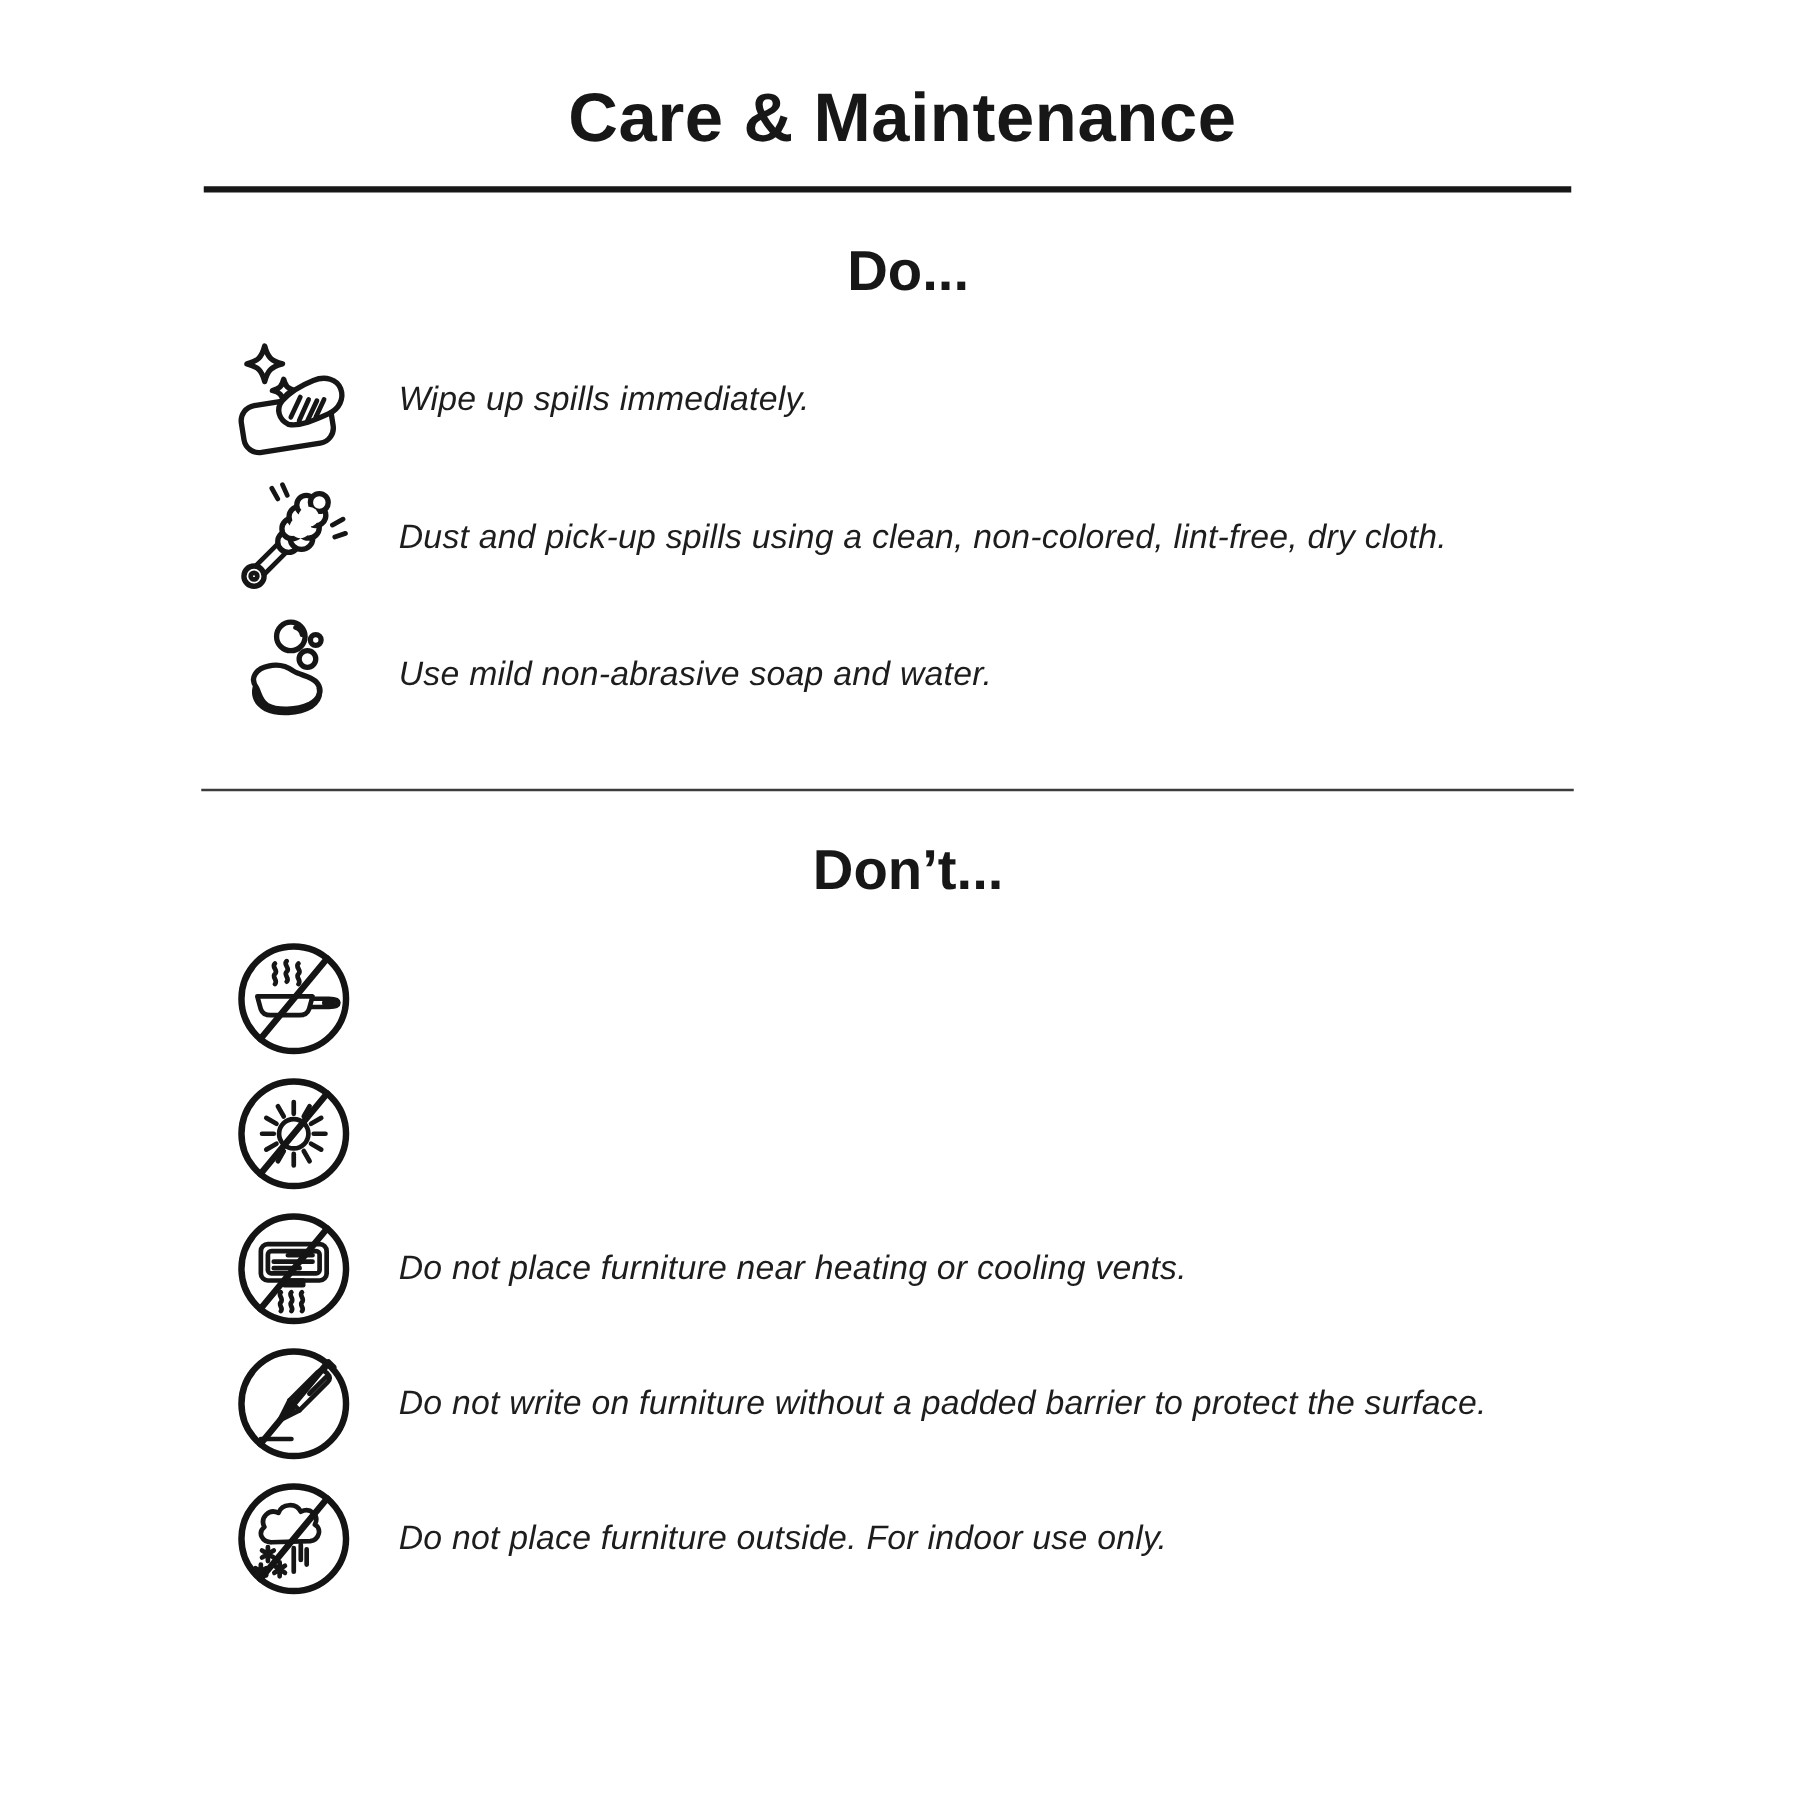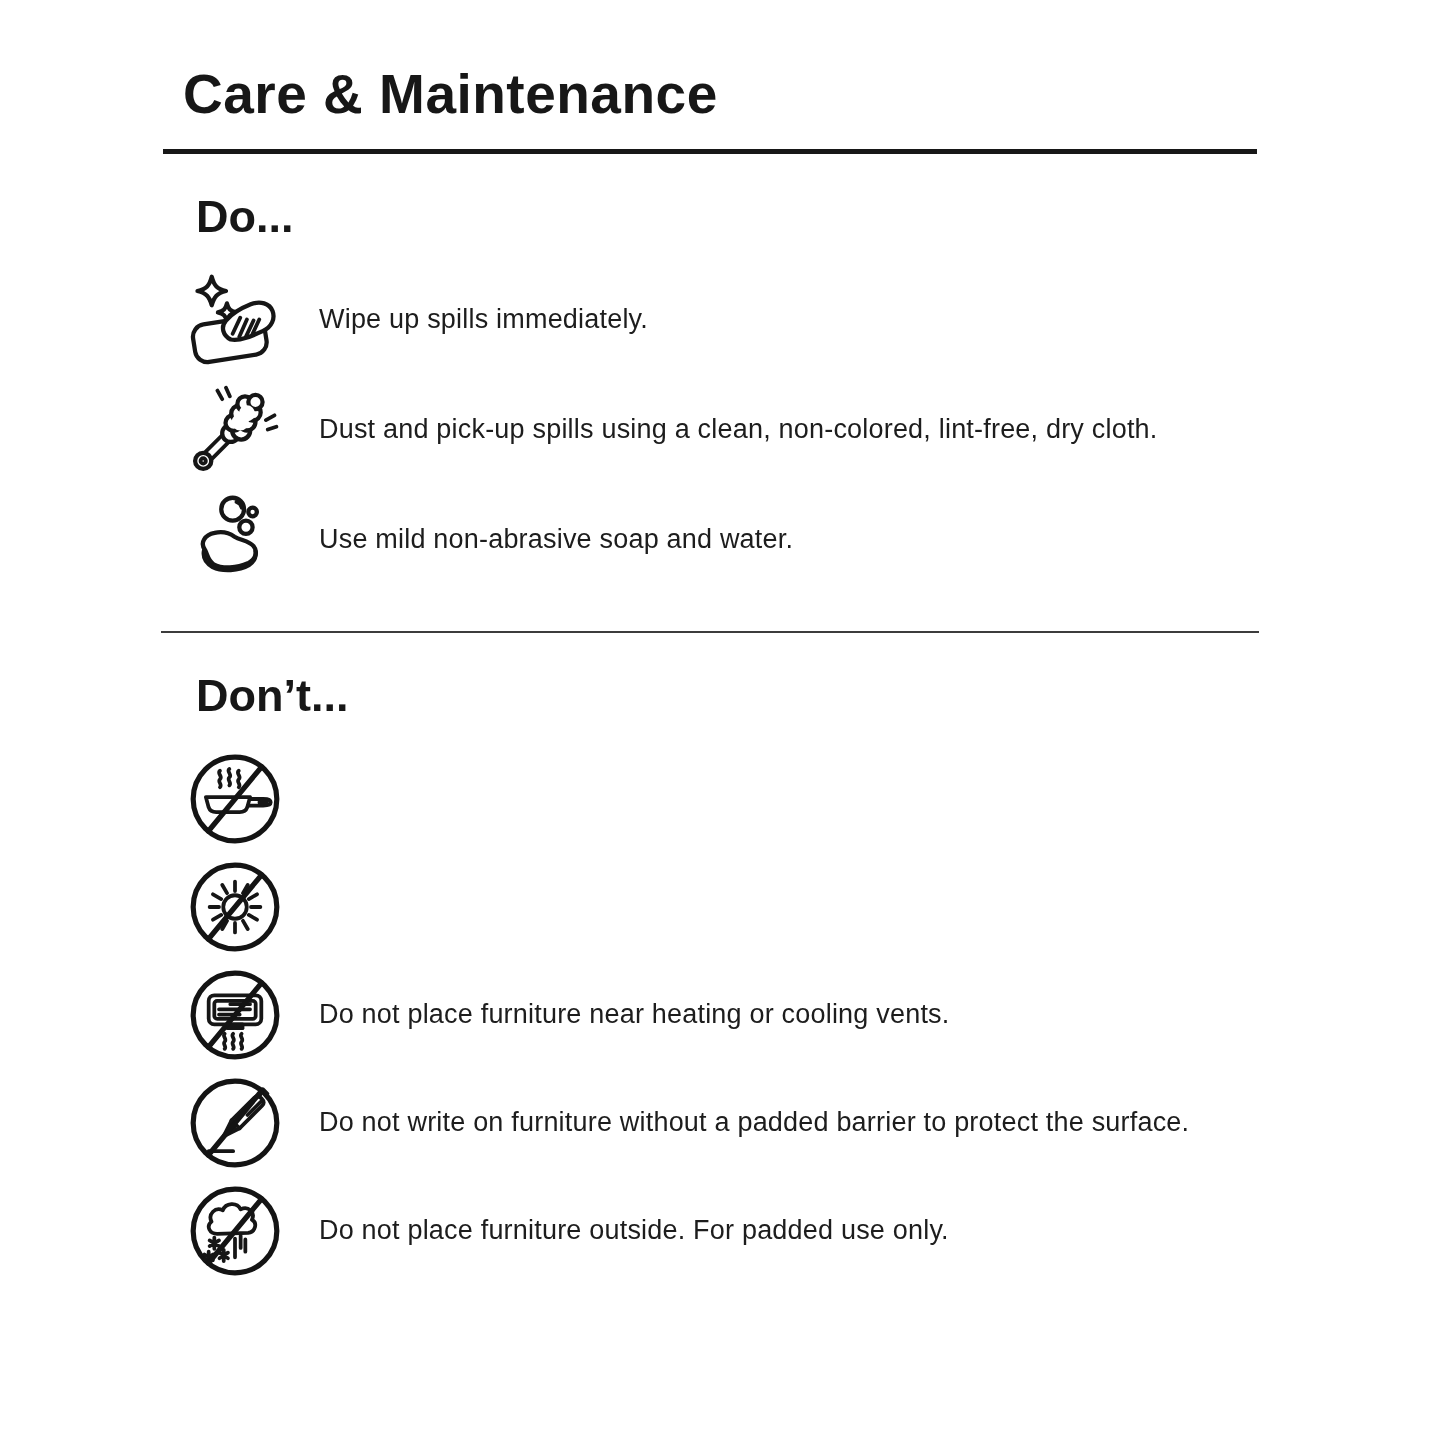--- a/index.html
+++ b/index.html
@@ -4,21 +4,21 @@
 <style>
   html, body { margin:0; padding:0; }
   body {
     width:1445px; height:1445px;
     background:#ffffff;
     font-family:"Liberation Sans","DejaVu Sans",sans-serif;
     color:#1a1a1a;
     overflow:hidden;
   }
   .sheet { position:relative; width:1445px; height:1445px; background:#fff; }
-  .content { position:absolute; left:183px; top:0; width:1078px; }
+  .content { position:absolute; left:183px; top:0; width:1078px;text-align:center; }
 
   .page-title {
     margin:0; padding-top:64px;
     font-size:55px; font-weight:bold; line-height:1.1;
     letter-spacing:0.5px; color:#171717;
   }
   .rule-thick {
     height:5px; background:#171717;
     margin-left:-20px; width:1094px; margin-top:24px;
   }
@@ -33,21 +33,21 @@
   .rows { margin-top:24px; }
   .row { display:flex; align-items:center; }
   .row.do-row { height:110px; }
   .row.dont-row { height:108px; }
   .icon-cell {
     width:104px; flex:none;
     display:flex; justify-content:center; align-items:center;
   }
   .row-text {
     margin-left:32px;
-    font-size:27px; line-height:1.25; letter-spacing:0.2px; color:#1d1d1d;
+    font-size:27px; line-height:1.25; letter-spacing:0.2px; color:#1d1d1d;font-style:italic;
   }
   svg .stroked { fill:none; stroke:#161616; stroke-width:4.5; stroke-linecap:round; stroke-linejoin:round; }
   svg .thin    { fill:none; stroke:#161616; stroke-width:4;   stroke-linecap:round; stroke-linejoin:round; }
   svg .whitefill { fill:#ffffff; stroke:#161616; stroke-width:4.5; stroke-linecap:round; stroke-linejoin:round; }
   svg .cover   { fill:#ffffff; stroke:none; }
   svg .ban     { fill:none; stroke:#141414; stroke-width:5.5; stroke-linecap:round; }
 </style>
 </head>
 <body>
 
@@ -187,18 +187,18 @@
           <svg width="94" height="94" viewBox="0 0 100 100" aria-hidden="true">
             <circle class="ban" cx="50" cy="50" r="44.5"></circle>
             <path class="thin" d="M31 53 C23 53 19 45 25 40 C21 32 29 24 37 28 C40 20 52 19 56 27 C64 23 72 30 68 38 C74 41 72 51 64 52 Z"></path>
             <path class="thin" d="M28 57 L28 69 M23 60 L33 66 M33 60 L23 66"></path>
             <path class="thin" d="M22 72 L22 84 M17.5 75 L26.5 81 M26.5 75 L17.5 81"></path>
             <path class="thin" d="M38 70 L38 82 M33.5 73 L42.5 79 M42.5 73 L33.5 79"></path>
             <path class="thin" d="M50 58 L50 78 M56 55 L56 68 M61 59 L61 72"></path>
             <line class="ban" x1="78.4" y1="15.7" x2="21.6" y2="84.3"></line>
           </svg>
         </div>
-        <div class="row-text">Do not place furniture outside. For padded use only.</div>
+        <div class="row-text">Do not place furniture outside. For indoor use only.</div>
       </div>
 
     </div>
   </div>
 </div>
 
 </body></html>

